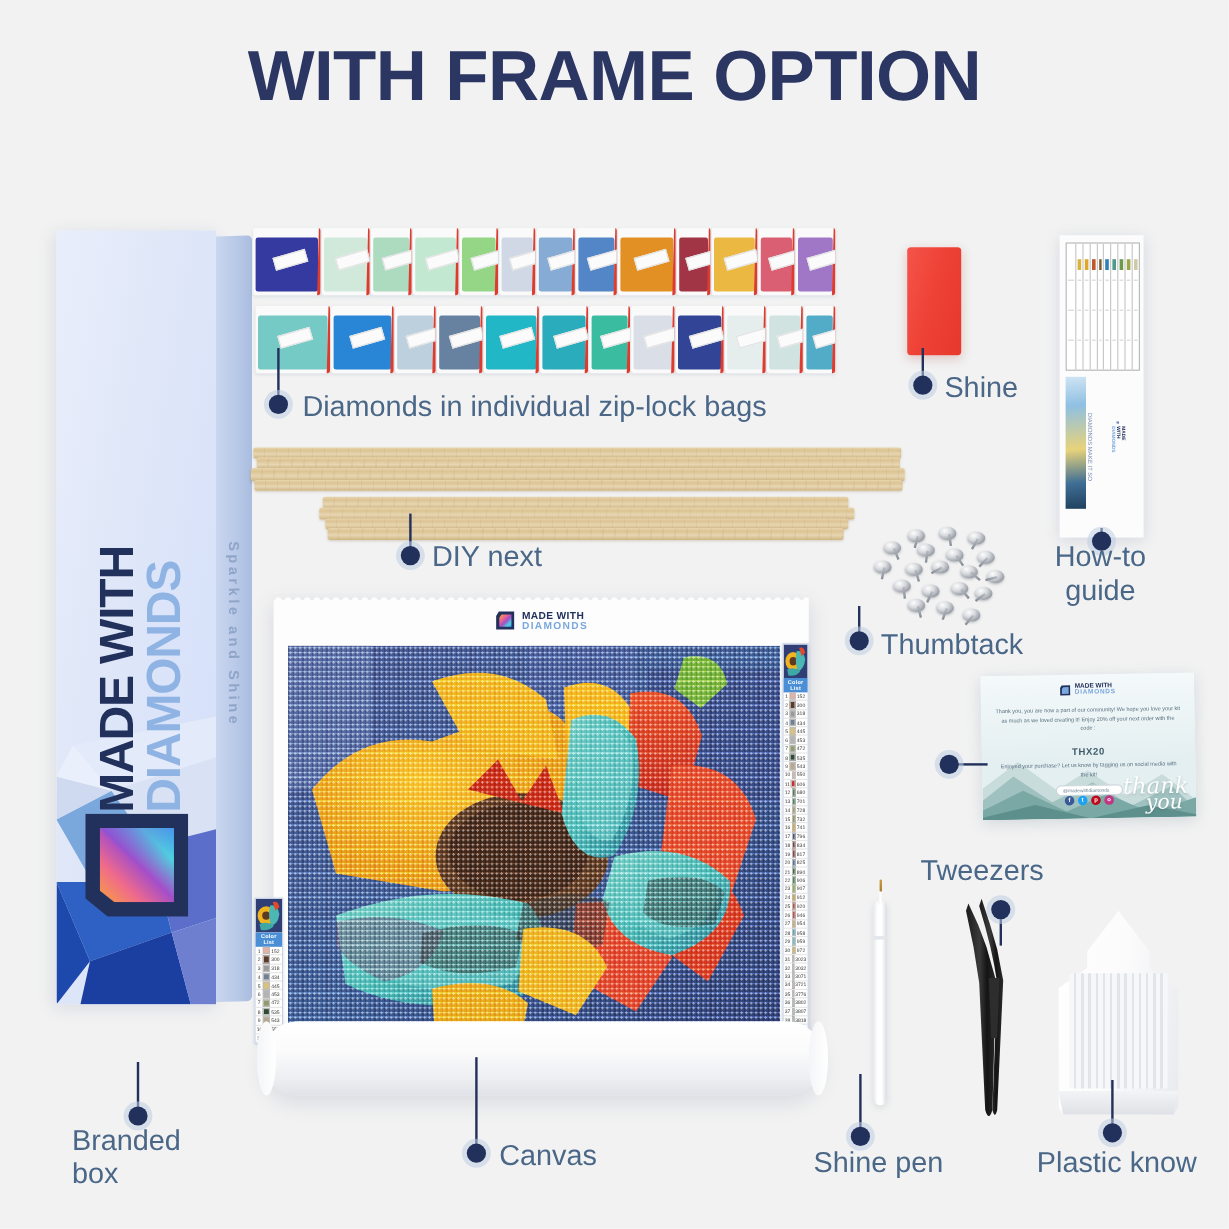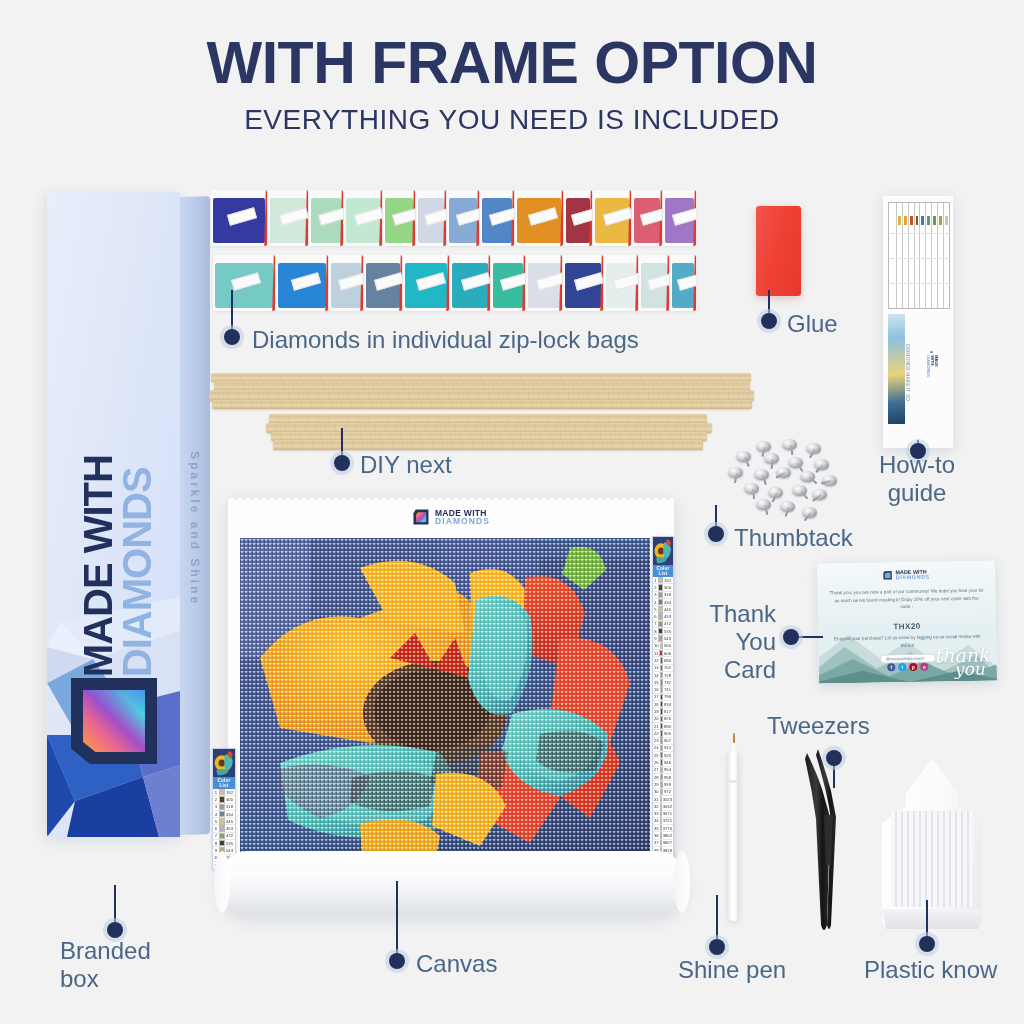--- a/index.html
+++ b/index.html
@@ -326,21 +326,20 @@
     background:linear-gradient(180deg,#f3f4f6,#dfe1e6);
     clip-path:polygon(0 0,100% 0,96% 100%,4% 100%);
   }
 </style>
 </head>
 <body>
 
 <div id="stage">
 
   <div class="title">WITH FRAME OPTION</div>
-  <div class="subtitle">EVERYTHING YOU NEED IS INCLUDED</div>
 
   <div class="box-wrap">
     <div class="box-face">
       <svg class="box-poly" viewBox="0 0 133 250" preserveAspectRatio="none">
         <polygon points="0,96 46,72 78,118 30,148" fill="#7aa8dd"></polygon>
         <polygon points="46,72 133,44 133,104 78,118" fill="#d9e2f5"></polygon>
         <polygon points="0,96 0,60 46,72" fill="#cfdaf0"></polygon>
         <polygon points="0,148 30,148 78,118 96,190 28,214" fill="#2f61c4"></polygon>
         <polygon points="78,118 133,104 133,178 96,190" fill="#5b6ec9"></polygon>
         <polygon points="0,148 28,214 0,250" fill="#1d49ad"></polygon>
@@ -905,21 +904,21 @@
     <div class="end" style="left:-4px;"></div>
     <div class="end" style="right:-4px;"></div>
   </div>
   <div class="lead v" style="left:396px;top:881px;height:76px;"></div>
   <div class="dot" style="left:389px;top:953px;"></div>
   <div class="label" style="left:416px;top:950px;">Canvas</div>
 
   <div class="glue"></div>
   <div class="lead v" style="left:768px;top:290px;height:28px;"></div>
   <div class="dot" style="left:761px;top:313px;"></div>
-  <div class="label" style="left:787px;top:310px;">Glue</div>
+  <div class="label" style="left:787px;top:310px;">Shine</div>
 
   <div class="guide">
     <div class="tbl">
       <div class="tcol" style="flex:1.4;">
           <div class="sw" style="background:#fff;"></div>
         <div class="ln" style="top:30px;"></div>
           <div class="ln" style="top:55px;"></div>
           <div class="ln" style="top:80px;"></div>
         </div>
       <div class="tcol">
@@ -1089,22 +1088,20 @@
       <span style="background:#bd081c;">p</span>
       <span style="background:#c13584;">o</span>
     </div>
     <div class="thanks">
       <span>thank</span>
       <span class="w2">you</span>
     </div>
   </div>
   <div class="lead h" style="left:793px;top:636px;width:30px;"></div>
   <div class="dot" style="left:783px;top:629px;"></div>
-  <div class="label" style="left:666px;top:600px;width:110px;text-align:right;">Thank You
-Card</div>
 
   <div class="pen">
     <div class="barrel"></div>
     <div class="ring"></div>
     <div class="nose"></div>
     <div class="tip"></div>
   </div>
   <div class="lead v" style="left:716px;top:895px;height:48px;"></div>
   <div class="dot" style="left:709px;top:939px;"></div>
   <div class="label" style="left:678px;top:956px;">Shine pen</div>

